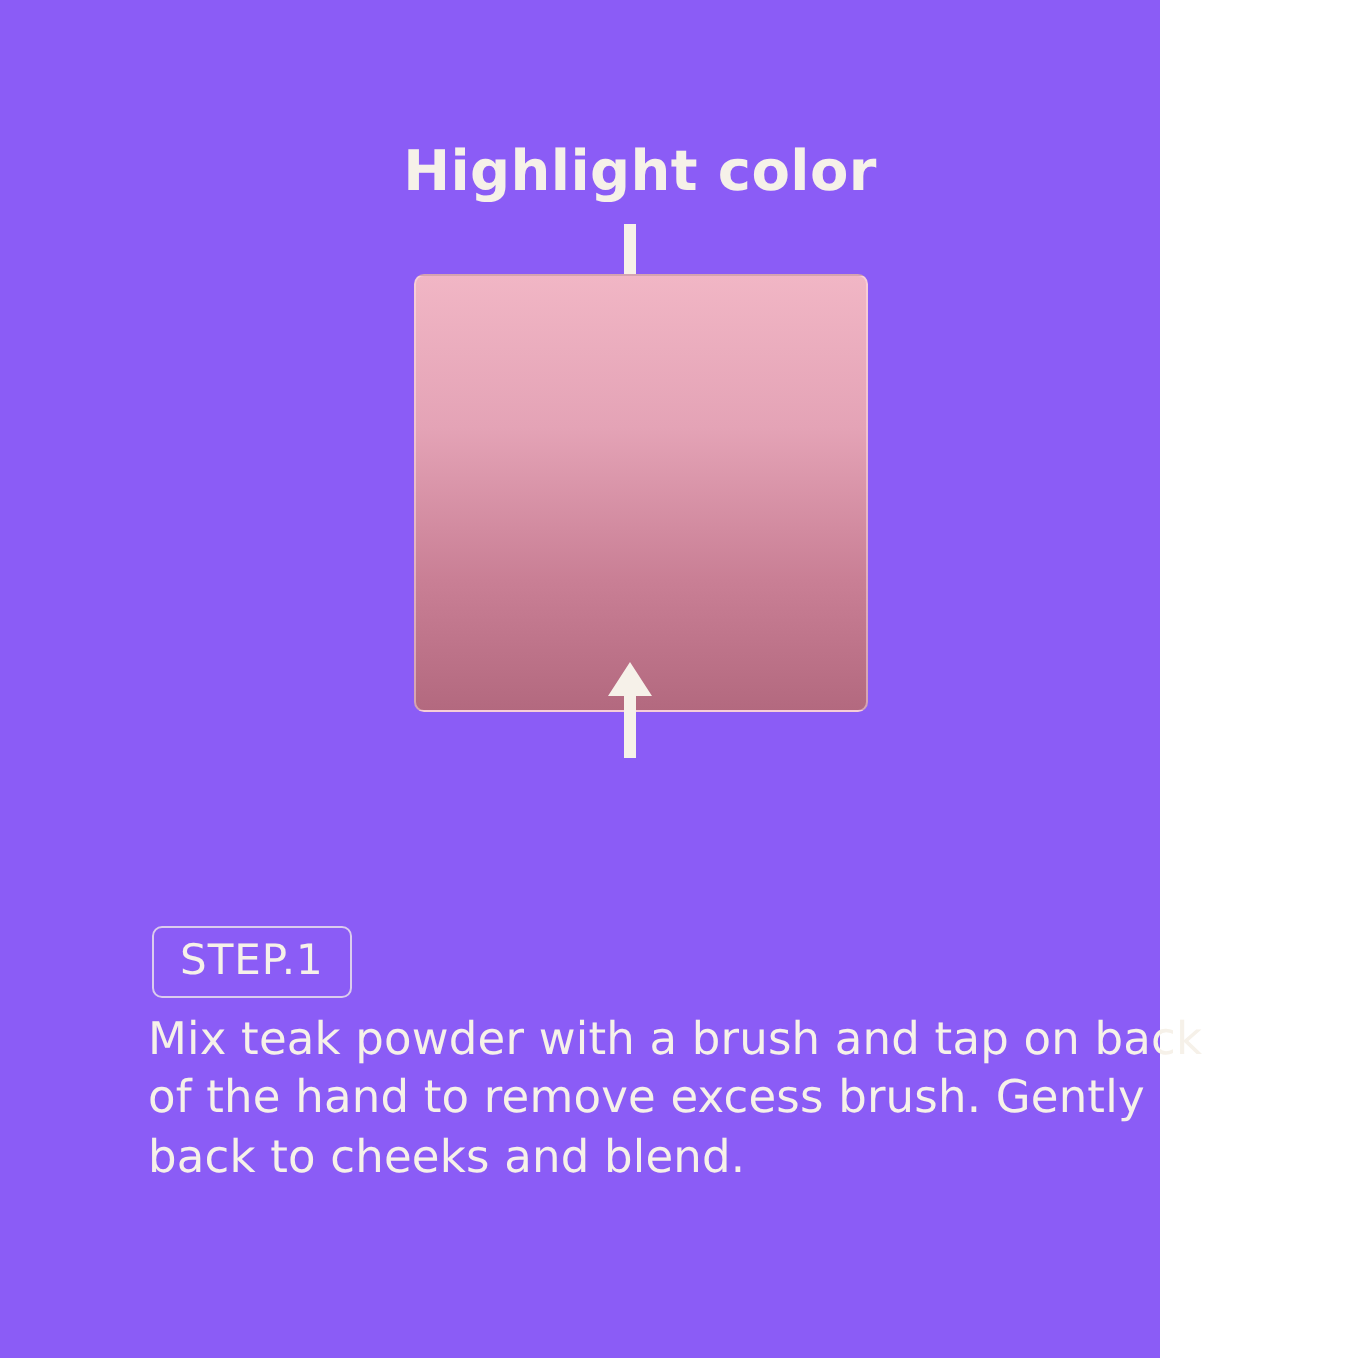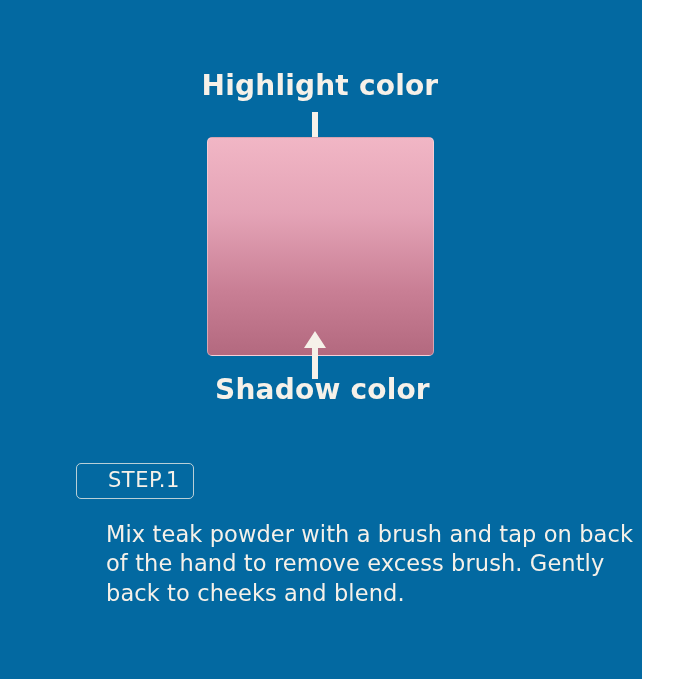--- a/index.html
+++ b/index.html
@@ -10,23 +10,23 @@
   }
 
   body {
     font-family: "DejaVu Sans", sans-serif;
     position: relative;
     overflow: hidden;
   }
 
   #stage {
     position: relative;
-    width: 642px;
+    width: 580px;
     height: 679px;
-    background: #0369a1;
+    background: #8b5cf6;
   }
 
   
 
   .label-highlight {
     position: absolute;
     left: 0;
     top: 72px;
     width: 640px;
     text-align: center;
@@ -71,39 +71,38 @@
 
   .arrow-down { left: 302px; top: 112px; }
   .arrow-up   { left: 302px; top: 327px; }
 
   
 
   .step-badge {
     position: absolute;
     left: 76px;
     top: 463px;
-    padding: 4px 13px 6px 31px;
+    padding: 4px 13px 6px 13px;
     border: 1.5px solid rgba(246, 241, 233, 0.75);
     border-radius: 5px;
     color: #f6f1e9;
     font-size: 21px;
     letter-spacing: 0.5px;
     line-height: 1.15;
   }
 
   .body-text {
     position: absolute;
     left: 74px;
-    top: 520px;
+    top: 506px;
     width: 560px;
     color: #f6f1e9;
     font-size: 22.5px;
     line-height: 1.3;
     letter-spacing: 0.1px;
-    margin-left: 32px;
   }
 
   .body-text .ln { display: block; white-space: nowrap; }
 </style>
 </head>
 <body>
 
 <div id="stage">
 
   <div class="label-highlight">Highlight color</div>
@@ -115,21 +114,20 @@
   </div>
 
   <div class="swatch"></div>
 
   <div class="arrow arrow-up">
     <svg viewBox="0 0 26 52" xmlns="http://www.w3.org/2000/svg">
       <path d="M13 4 L24 21 H16 V52 H10 V21 H2 Z" fill="#f6f1e9"></path>
     </svg>
   </div>
 
-  <div class="label-shadow">Shadow color</div>
 
   <div class="step-badge">STEP.1</div>
 
   <div class="body-text">
     <span class="ln">Mix teak powder with a brush and tap on back</span>
     <span class="ln">of the hand to remove excess brush. Gently</span>
     <span class="ln">back to cheeks and blend.</span>
   </div>
 
 </div>

